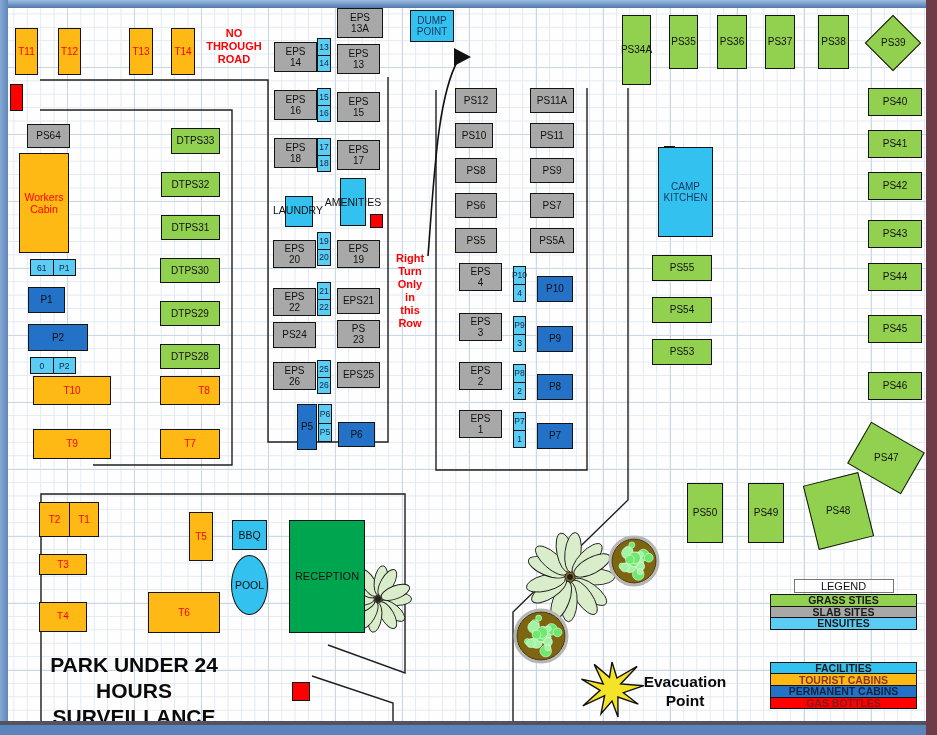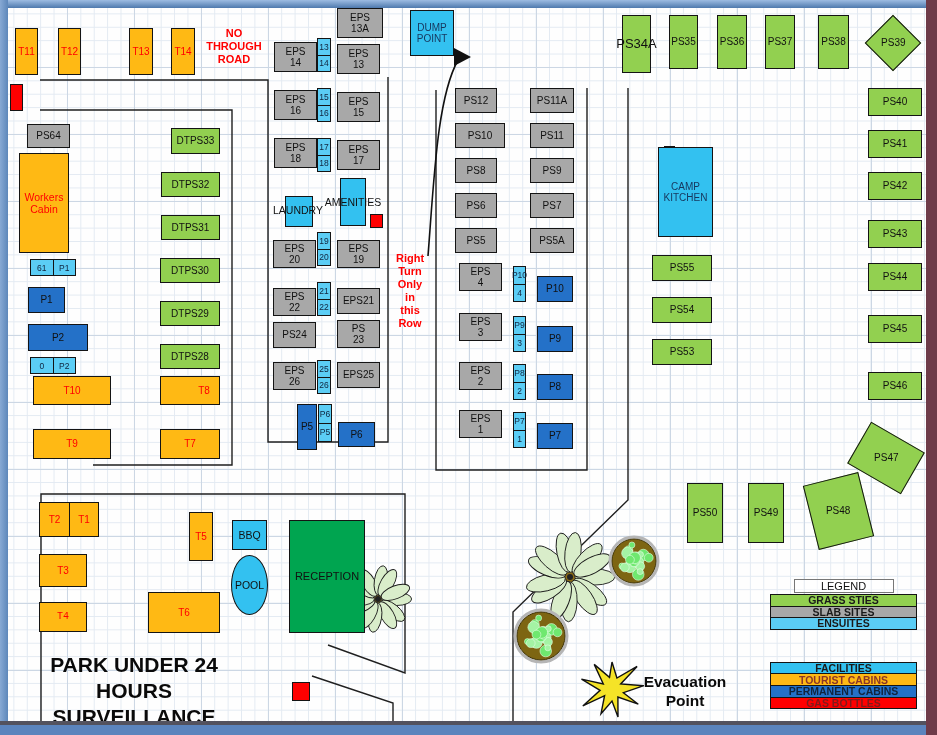--- a/index.html
+++ b/index.html
@@ -146,21 +146,21 @@
         <div class="site" style="left: 129px; top: 28px; width: 24px; height: 47px; background: rgb(255, 185, 20); color: rgb(255, 0, 0); font-size: 10px;"><span>T13</span></div>
         <div class="site" style="left: 171px; top: 28px; width: 24px; height: 47px; background: rgb(255, 185, 20); color: rgb(255, 0, 0); font-size: 10px;"><span>T14</span></div>
         <div class="site" style="left: 19px; top: 153px; width: 50px; height: 100px; background: rgb(255, 185, 20); color: rgb(255, 0, 0); font-size: 10.5px;"><span>Workers
 Cabin</span></div>
         <div class="site" style="left: 33px; top: 376px; width: 78px; height: 29px; background: rgb(255, 185, 20); color: rgb(255, 0, 0); font-size: 10px;"><span>T10</span></div>
         <div class="site" style="left: 33px; top: 429px; width: 78px; height: 30px; background: rgb(255, 185, 20); color: rgb(255, 0, 0); font-size: 10px;"><span>T9</span></div>
         <div class="site" style="left: 160px; top: 376px; width: 60px; height: 29px; background: rgb(255, 185, 20); color: rgb(255, 0, 0); font-size: 10px; padding-left: 28px;"><span>T8</span></div>
         <div class="site" style="left: 160px; top: 429px; width: 60px; height: 30px; background: rgb(255, 185, 20); color: rgb(255, 0, 0); font-size: 10px;"><span>T7</span></div>
         <div class="site" style="left: 39px; top: 502px; width: 31px; height: 35px; background: rgb(255, 185, 20); color: rgb(255, 0, 0); font-size: 10px;"><span>T2</span></div>
         <div class="site" style="left: 69px; top: 502px; width: 30px; height: 35px; background: rgb(255, 185, 20); color: rgb(255, 0, 0); font-size: 10px;"><span>T1</span></div>
-        <div class="site" style="left: 39px; top: 554px; width: 48px; height: 33px; background: rgb(255, 185, 20); color: rgb(255, 0, 0); font-size: 10px;"><span>T3</span></div>
+        <div class="site" style="left: 39px; top: 554px; width: 48px; height: 21px; background: rgb(255, 185, 20); color: rgb(255, 0, 0); font-size: 10px;"><span>T3</span></div>
         <div class="site" style="left: 39px; top: 602px; width: 48px; height: 30px; background: rgb(255, 185, 20); color: rgb(255, 0, 0); font-size: 10px; font-family: Liberation Mono, monospace;"><span>T4</span></div>
         <div class="site" style="left: 189px; top: 512px; width: 24px; height: 49px; background: rgb(255, 185, 20); color: rgb(255, 0, 0); font-size: 10px;"><span>T5</span></div>
         <div class="site" style="left: 148px; top: 592px; width: 72px; height: 41px; background: rgb(255, 185, 20); color: rgb(255, 0, 0); font-size: 10px;"><span>T6</span></div>
         <div class="site" style="left: 10px; top: 84px; width: 13px; height: 27px; background: rgb(255, 0, 0); color: rgb(255, 0, 0); font-size: 10px;"><span></span></div>
         <div class="site" style="left: 664px; top: 146px; width: 11px; height: 9px; background: rgb(255, 0, 0); color: rgb(255, 0, 0); font-size: 10px;"><span></span></div>
         <div class="site" style="left: 370px; top: 214px; width: 13px; height: 14px; background: rgb(255, 0, 0); color: rgb(255, 0, 0); font-size: 10px;"><span></span></div>
         <div class="site" style="left: 292px; top: 682px; width: 18px; height: 19px; background: rgb(255, 0, 0); color: rgb(255, 0, 0); font-size: 10px;"><span></span></div>
         <div class="site" style="left: 27px; top: 124px; width: 43px; height: 24px; background: rgb(168, 168, 168); color: rgb(17, 17, 17); font-size: 10px;"><span>PS64</span></div>
         <div class="site" style="left: 274px; top: 42px; width: 43px; height: 30px; background: rgb(168, 168, 168); color: rgb(17, 17, 17); font-size: 10px;"><span>EPS
 14</span></div>
@@ -183,21 +183,21 @@
 15</span></div>
         <div class="site" style="left: 337px; top: 140px; width: 43px; height: 30px; background: rgb(168, 168, 168); color: rgb(17, 17, 17); font-size: 10px;"><span>EPS
 17</span></div>
         <div class="site" style="left: 337px; top: 240px; width: 43px; height: 28px; background: rgb(168, 168, 168); color: rgb(17, 17, 17); font-size: 10px;"><span>EPS
 19</span></div>
         <div class="site" style="left: 337px; top: 288px; width: 43px; height: 26px; background: rgb(168, 168, 168); color: rgb(17, 17, 17); font-size: 10px;"><span>EPS21</span></div>
         <div class="site" style="left: 337px; top: 320px; width: 43px; height: 28px; background: rgb(168, 168, 168); color: rgb(17, 17, 17); font-size: 10px;"><span>PS
 23</span></div>
         <div class="site" style="left: 337px; top: 362px; width: 43px; height: 26px; background: rgb(168, 168, 168); color: rgb(17, 17, 17); font-size: 10px;"><span>EPS25</span></div>
         <div class="site" style="left: 455px; top: 88px; width: 42px; height: 25px; background: rgb(168, 168, 168); color: rgb(17, 17, 17); font-size: 10px;"><span>PS12</span></div>
-        <div class="site" style="left: 455px; top: 123px; width: 50px; height: 25px; background: rgb(168, 168, 168); color: rgb(17, 17, 17); font-size: 10px;"><span>PS10</span></div>
+        <div class="site" style="left: 455px; top: 123px; width: 38px; height: 25px; background: rgb(168, 168, 168); color: rgb(17, 17, 17); font-size: 10px;"><span>PS10</span></div>
         <div class="site" style="left: 455px; top: 158px; width: 42px; height: 25px; background: rgb(168, 168, 168); color: rgb(17, 17, 17); font-size: 10px;"><span>PS8</span></div>
         <div class="site" style="left: 455px; top: 193px; width: 42px; height: 25px; background: rgb(168, 168, 168); color: rgb(17, 17, 17); font-size: 10px;"><span>PS6</span></div>
         <div class="site" style="left: 455px; top: 228px; width: 42px; height: 25px; background: rgb(168, 168, 168); color: rgb(17, 17, 17); font-size: 10px;"><span>PS5</span></div>
         <div class="site" style="left: 530px; top: 88px; width: 44px; height: 25px; background: rgb(168, 168, 168); color: rgb(17, 17, 17); font-size: 10px;"><span>PS11A</span></div>
         <div class="site" style="left: 530px; top: 123px; width: 44px; height: 25px; background: rgb(168, 168, 168); color: rgb(17, 17, 17); font-size: 10px;"><span>PS11</span></div>
         <div class="site" style="left: 530px; top: 158px; width: 44px; height: 25px; background: rgb(168, 168, 168); color: rgb(17, 17, 17); font-size: 10px;"><span>PS9</span></div>
         <div class="site" style="left: 530px; top: 193px; width: 44px; height: 25px; background: rgb(168, 168, 168); color: rgb(17, 17, 17); font-size: 10px;"><span>PS7</span></div>
         <div class="site" style="left: 530px; top: 228px; width: 44px; height: 25px; background: rgb(168, 168, 168); color: rgb(17, 17, 17); font-size: 10px;"><span>PS5A</span></div>
         <div class="site" style="left: 459px; top: 263px; width: 43px; height: 28px; background: rgb(168, 168, 168); color: rgb(17, 17, 17); font-size: 10px;"><span>EPS
 4</span></div>
@@ -206,41 +206,41 @@
         <div class="site" style="left: 459px; top: 362px; width: 43px; height: 28px; background: rgb(168, 168, 168); color: rgb(17, 17, 17); font-size: 10px;"><span>EPS
 2</span></div>
         <div class="site" style="left: 459px; top: 410px; width: 43px; height: 28px; background: rgb(168, 168, 168); color: rgb(17, 17, 17); font-size: 10px;"><span>EPS
 1</span></div>
         <div class="site" style="left: 171px; top: 128px; width: 49px; height: 26px; background: rgb(146, 208, 80); color: rgb(17, 17, 17); font-size: 10px;"><span>DTPS33</span></div>
         <div class="site" style="left: 161px; top: 172px; width: 59px; height: 25px; background: rgb(146, 208, 80); color: rgb(17, 17, 17); font-size: 10px;"><span>DTPS32</span></div>
         <div class="site" style="left: 161px; top: 215px; width: 59px; height: 25px; background: rgb(146, 208, 80); color: rgb(17, 17, 17); font-size: 10px;"><span>DTPS31</span></div>
         <div class="site" style="left: 160px; top: 258px; width: 60px; height: 25px; background: rgb(146, 208, 80); color: rgb(17, 17, 17); font-size: 10px;"><span>DTPS30</span></div>
         <div class="site" style="left: 160px; top: 301px; width: 60px; height: 25px; background: rgb(146, 208, 80); color: rgb(17, 17, 17); font-size: 10px;"><span>DTPS29</span></div>
         <div class="site" style="left: 160px; top: 344px; width: 60px; height: 25px; background: rgb(146, 208, 80); color: rgb(17, 17, 17); font-size: 10px;"><span>DTPS28</span></div>
-        <div class="site" style="left: 622px; top: 15px; width: 29px; height: 58px; background: rgb(146, 208, 80); color: rgb(17, 17, 17); font-size: 13px;"><span>PS34A</span></div>
+        <div class="site" style="left: 622px; top: 15px; width: 29px; height: 70px; background: rgb(146, 208, 80); color: rgb(17, 17, 17); font-size: 10px;"><span>PS34A</span></div>
         <div class="site" style="left: 669px; top: 15px; width: 29px; height: 54px; background: rgb(146, 208, 80); color: rgb(17, 17, 17); font-size: 10px;"><span>PS35</span></div>
         <div class="site" style="left: 717px; top: 15px; width: 30px; height: 54px; background: rgb(146, 208, 80); color: rgb(17, 17, 17); font-size: 10px;"><span>PS36</span></div>
         <div class="site" style="left: 765px; top: 15px; width: 30px; height: 54px; background: rgb(146, 208, 80); color: rgb(17, 17, 17); font-size: 10px;"><span>PS37</span></div>
         <div class="site" style="left: 818px; top: 15px; width: 31px; height: 54px; background: rgb(146, 208, 80); color: rgb(17, 17, 17); font-size: 10px;"><span>PS38</span></div>
         <div class="site" style="left: 873px; top: 23px; width: 40px; height: 40px; background: rgb(146, 208, 80); color: rgb(17, 17, 17); font-size: 10px; transform: rotate(45deg);"><span style="transform: rotate(-45deg);">PS39</span></div>
         <div class="site" style="left: 868px; top: 88px; width: 54px; height: 28px; background: rgb(146, 208, 80); color: rgb(17, 17, 17); font-size: 10px;"><span>PS40</span></div>
         <div class="site" style="left: 868px; top: 130px; width: 54px; height: 28px; background: rgb(146, 208, 80); color: rgb(17, 17, 17); font-size: 10px;"><span>PS41</span></div>
         <div class="site" style="left: 868px; top: 172px; width: 54px; height: 28px; background: rgb(146, 208, 80); color: rgb(17, 17, 17); font-size: 10px;"><span>PS42</span></div>
         <div class="site" style="left: 868px; top: 220px; width: 54px; height: 28px; background: rgb(146, 208, 80); color: rgb(17, 17, 17); font-size: 10px;"><span>PS43</span></div>
         <div class="site" style="left: 868px; top: 263px; width: 54px; height: 28px; background: rgb(146, 208, 80); color: rgb(17, 17, 17); font-size: 10px;"><span>PS44</span></div>
         <div class="site" style="left: 868px; top: 315px; width: 54px; height: 28px; background: rgb(146, 208, 80); color: rgb(17, 17, 17); font-size: 10px;"><span>PS45</span></div>
         <div class="site" style="left: 868px; top: 372px; width: 54px; height: 28px; background: rgb(146, 208, 80); color: rgb(17, 17, 17); font-size: 10px;"><span>PS46</span></div>
         <div class="site" style="left: 855px; top: 434px; width: 62px; height: 48px; background: rgb(146, 208, 80); color: rgb(17, 17, 17); font-size: 10px; transform: rotate(30deg);"><span style="transform: rotate(-30deg);">PS47</span></div>
         <div class="site" style="left: 810px; top: 478px; width: 57px; height: 66px; background: rgb(146, 208, 80); color: rgb(17, 17, 17); font-size: 10px; transform: rotate(-14deg);"><span style="transform: rotate(14deg);">PS48</span></div>
         <div class="site" style="left: 687px; top: 483px; width: 36px; height: 60px; background: rgb(146, 208, 80); color: rgb(17, 17, 17); font-size: 10px;"><span>PS50</span></div>
         <div class="site" style="left: 748px; top: 483px; width: 36px; height: 60px; background: rgb(146, 208, 80); color: rgb(17, 17, 17); font-size: 10px;"><span>PS49</span></div>
         <div class="site" style="left: 652px; top: 255px; width: 60px; height: 26px; background: rgb(146, 208, 80); color: rgb(17, 17, 17); font-size: 10px;"><span>PS55</span></div>
         <div class="site" style="left: 652px; top: 297px; width: 60px; height: 26px; background: rgb(146, 208, 80); color: rgb(17, 17, 17); font-size: 10px;"><span>PS54</span></div>
         <div class="site" style="left: 652px; top: 339px; width: 60px; height: 26px; background: rgb(146, 208, 80); color: rgb(17, 17, 17); font-size: 10px;"><span>PS53</span></div>
-        <div class="site" style="left: 410px; top: 10px; width: 44px; height: 46px; background: rgb(51, 193, 240); color: rgb(23, 54, 93); font-size: 10px;"><span>DUMP
+        <div class="site" style="left: 410px; top: 10px; width: 44px; height: 32px; background: rgb(51, 193, 240); color: rgb(23, 54, 93); font-size: 10px;"><span>DUMP
 POINT</span></div>
         <div class="site" style="left: 285px; top: 196px; width: 28px; height: 31px; background: rgb(51, 193, 240); color: rgb(17, 17, 17); font-size: 10px;"><span></span></div>
         <div class="site" style="left: 340px; top: 178px; width: 26px; height: 48px; background: rgb(51, 193, 240); color: rgb(17, 17, 17); font-size: 10px;"><span></span></div>
         <div class="site" style="left: 232px; top: 520px; width: 35px; height: 30px; background: rgb(51, 193, 240); color: rgb(17, 17, 17); font-size: 10.5px;"><span>BBQ</span></div>
         <div class="site" style="left: 231px; top: 555px; width: 37px; height: 60px; background: rgb(51, 193, 240); color: rgb(17, 17, 17); font-size: 10.5px; border-radius: 50%;"><span>POOL</span></div>
         <div class="site" style="left: 658px; top: 147px; width: 55px; height: 90px; background: rgb(51, 193, 240); color: rgb(23, 54, 93); font-size: 10px;"><span>CAMP
 KITCHEN</span></div>
         <div class="site" style="left: 28px; top: 287px; width: 37px; height: 26px; background: rgb(36, 113, 200); color: rgb(17, 17, 17); font-size: 10px;"><span>P1</span></div>
         <div class="site" style="left: 28px; top: 324px; width: 60px; height: 27px; background: rgb(36, 113, 200); color: rgb(17, 17, 17); font-size: 10px;"><span>P2</span></div>
         <div class="site" style="left: 297px; top: 404px; width: 20px; height: 46px; background: rgb(36, 113, 200); color: rgb(17, 17, 17); font-size: 10px;"><span>P5</span></div>

